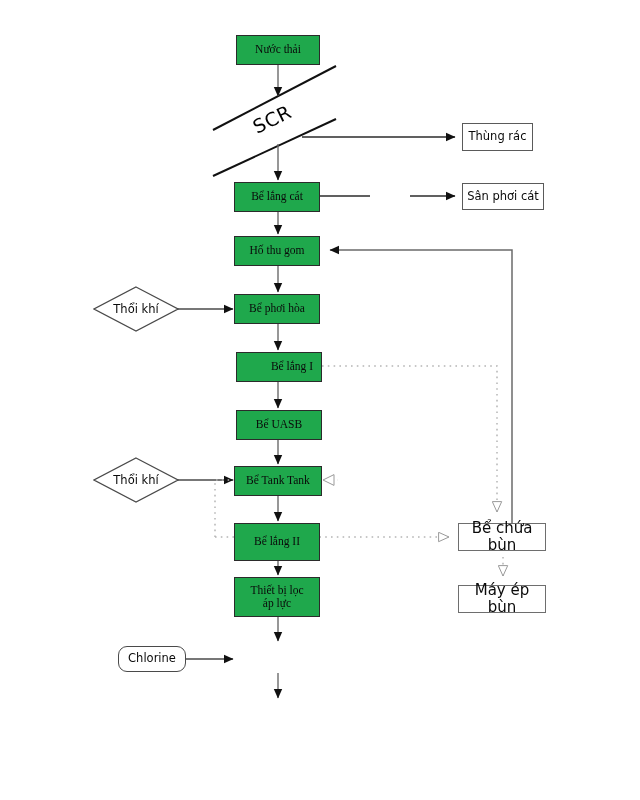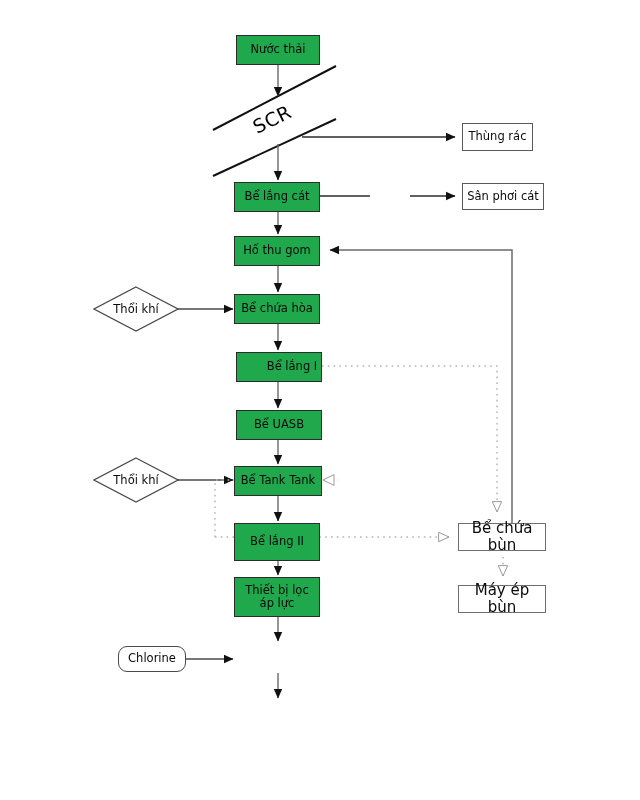--- a/index.html
+++ b/index.html
@@ -33,20 +33,21 @@
     justify-content: center;
     text-align: center;
     line-height: 1.14;
     color: #0a0a0a;
     z-index: 3;
   }
   .green {
     background: #1FA84C;
     border: 1px solid #2b2b2b;
     font-size: 11.5px;
+    font-family: Liberation Serif, serif;
   }
   .plain {
     background: #ffffff;
     border: 1px solid #5a5a5a;
     font-size: 11.5px;
   }
   .plain-sludge {
     background: #ffffff;
     border: 1px solid #6e6e6e;
     font-size: 15px;
@@ -174,21 +175,21 @@
 
   <div class="node green" style="left:234px; top:182px; width:86px; height:30px;">
     <span>Bể lắng cát</span>
   </div>
 
   <div class="node green" style="left:234px; top:236px; width:86px; height:30px;">
     <span>Hố thu gom</span>
   </div>
 
   <div class="node green" style="left:234px; top:294px; width:86px; height:30px;">
-    <span>Bể chứa hòa</span>
+    <span>Bể phơi hòa</span>
   </div>
 
   <div class="node green" style="left:236px; top:352px; width:86px; height:30px;padding-left:26px;">
     <span>Bể lắng I</span>
   </div>
 
   <div class="node green" style="left:236px; top:410px; width:86px; height:30px;">
     <span>Bể UASB</span>
   </div>
 

